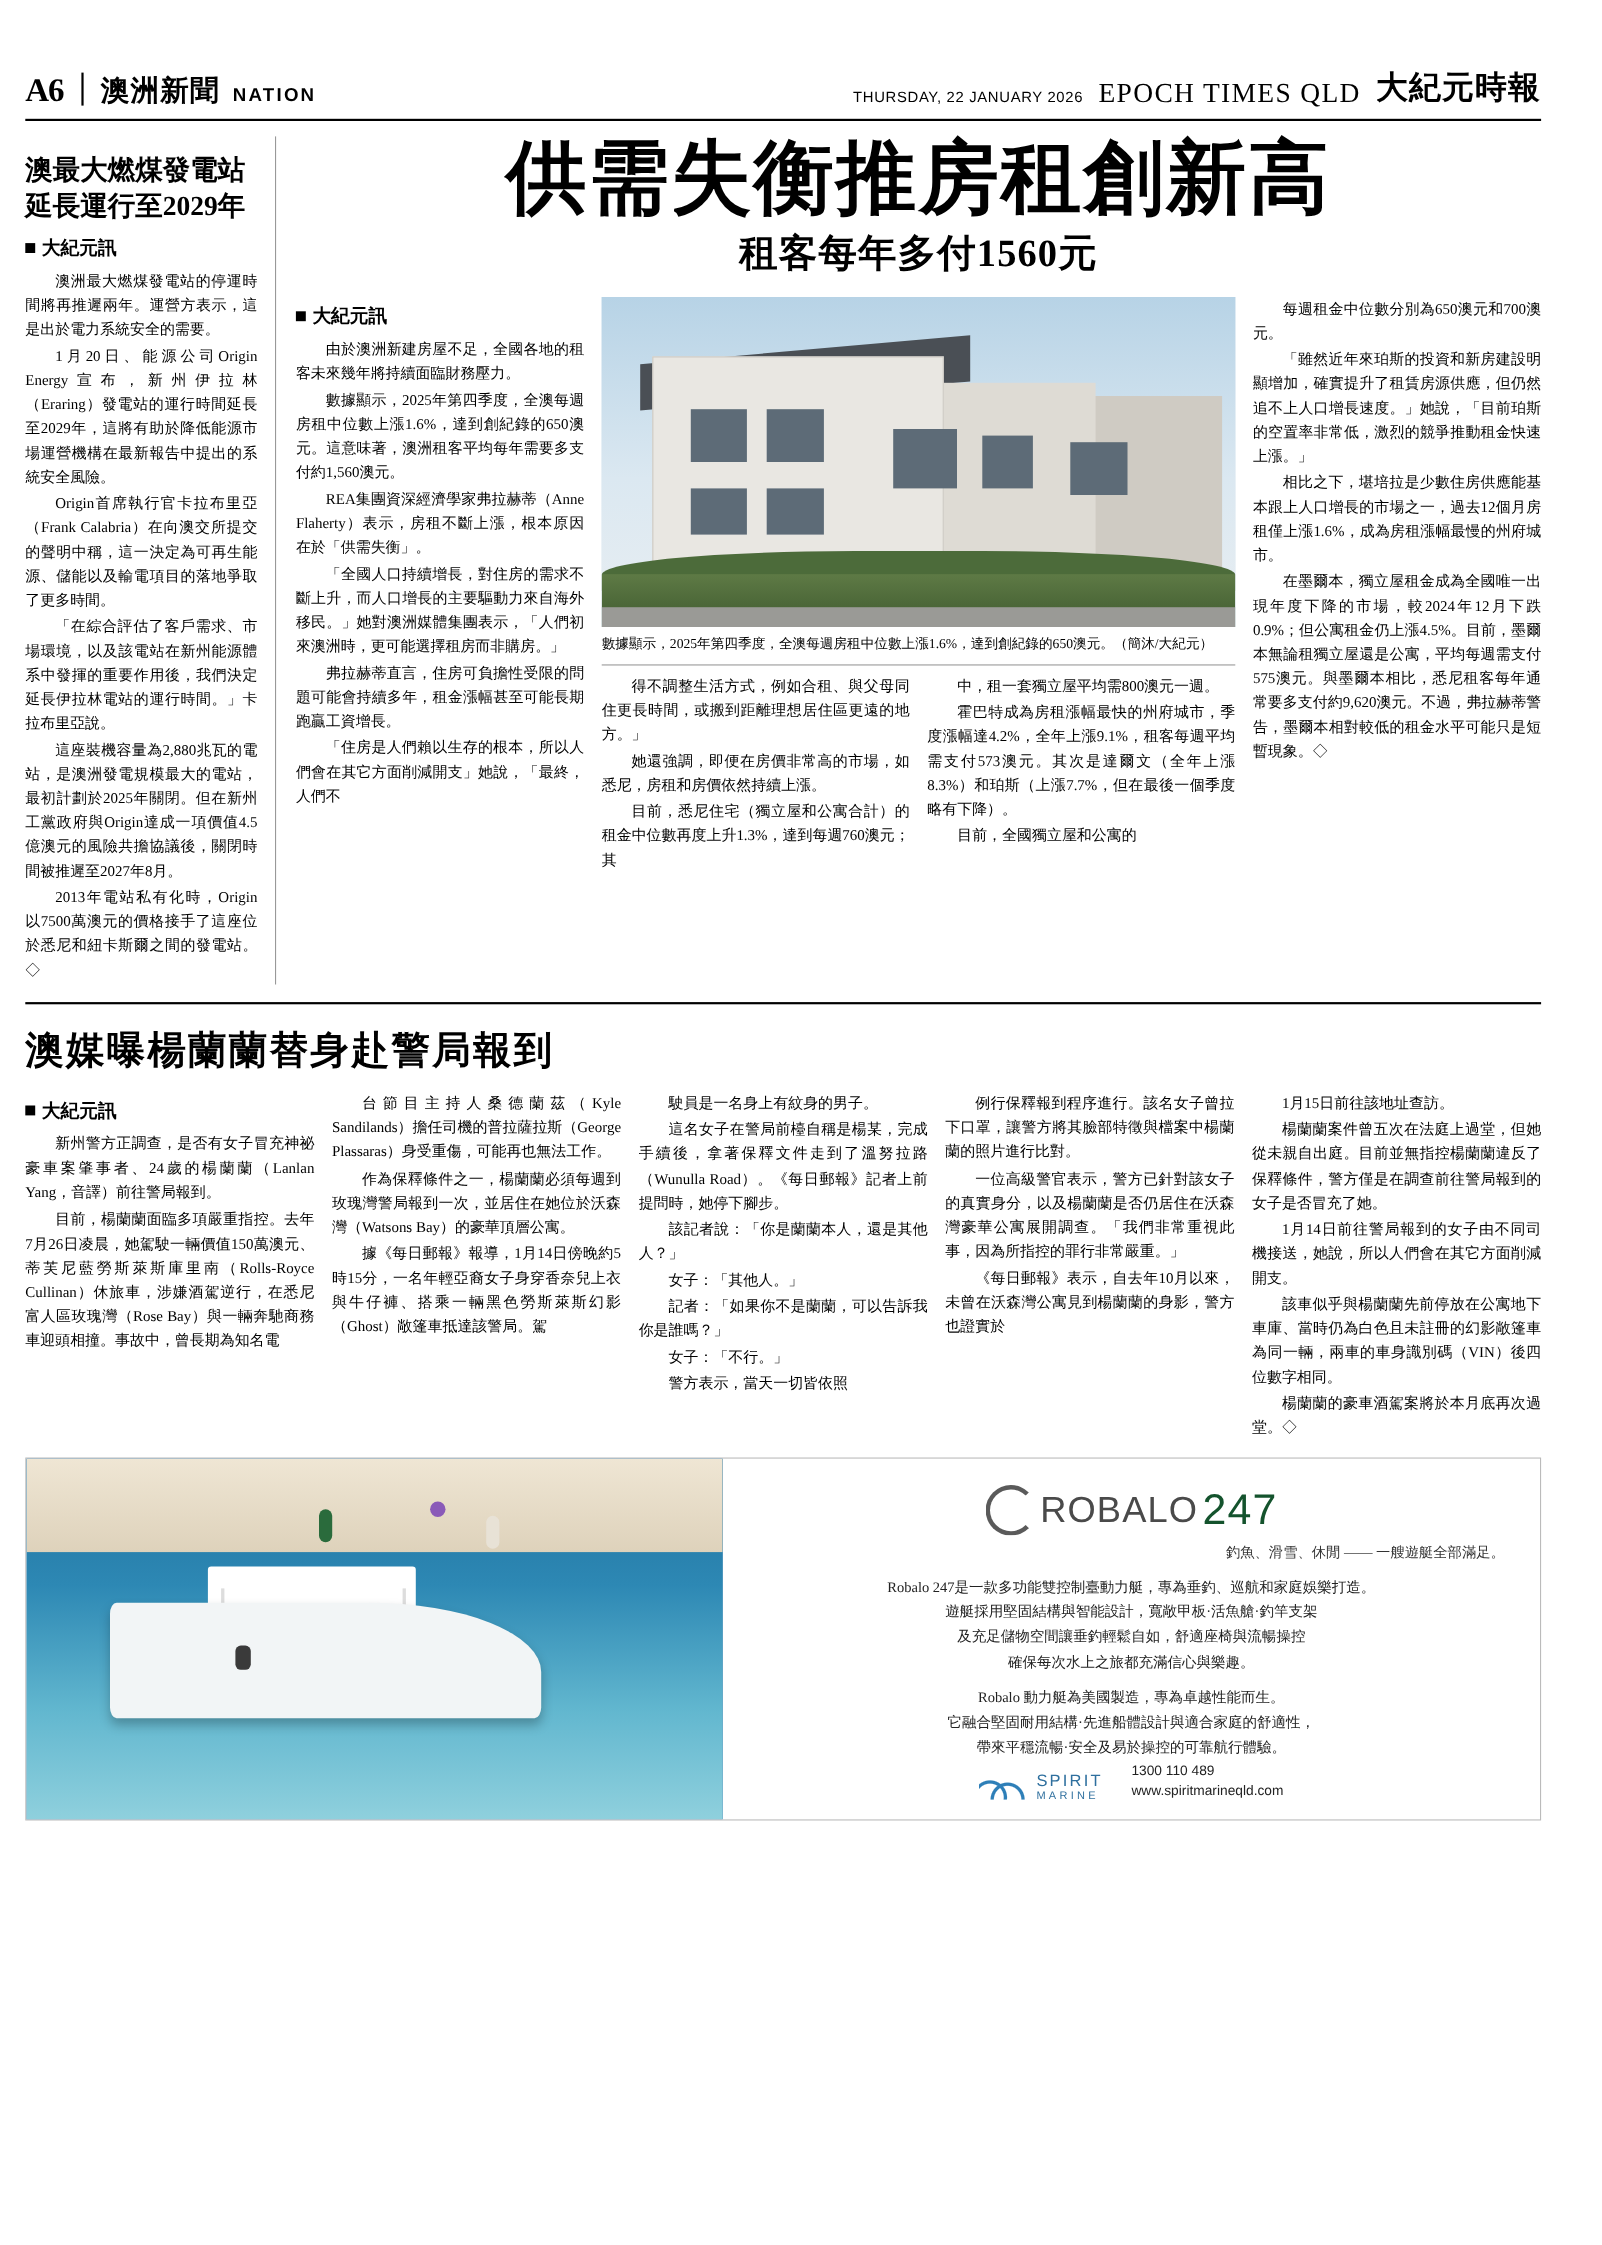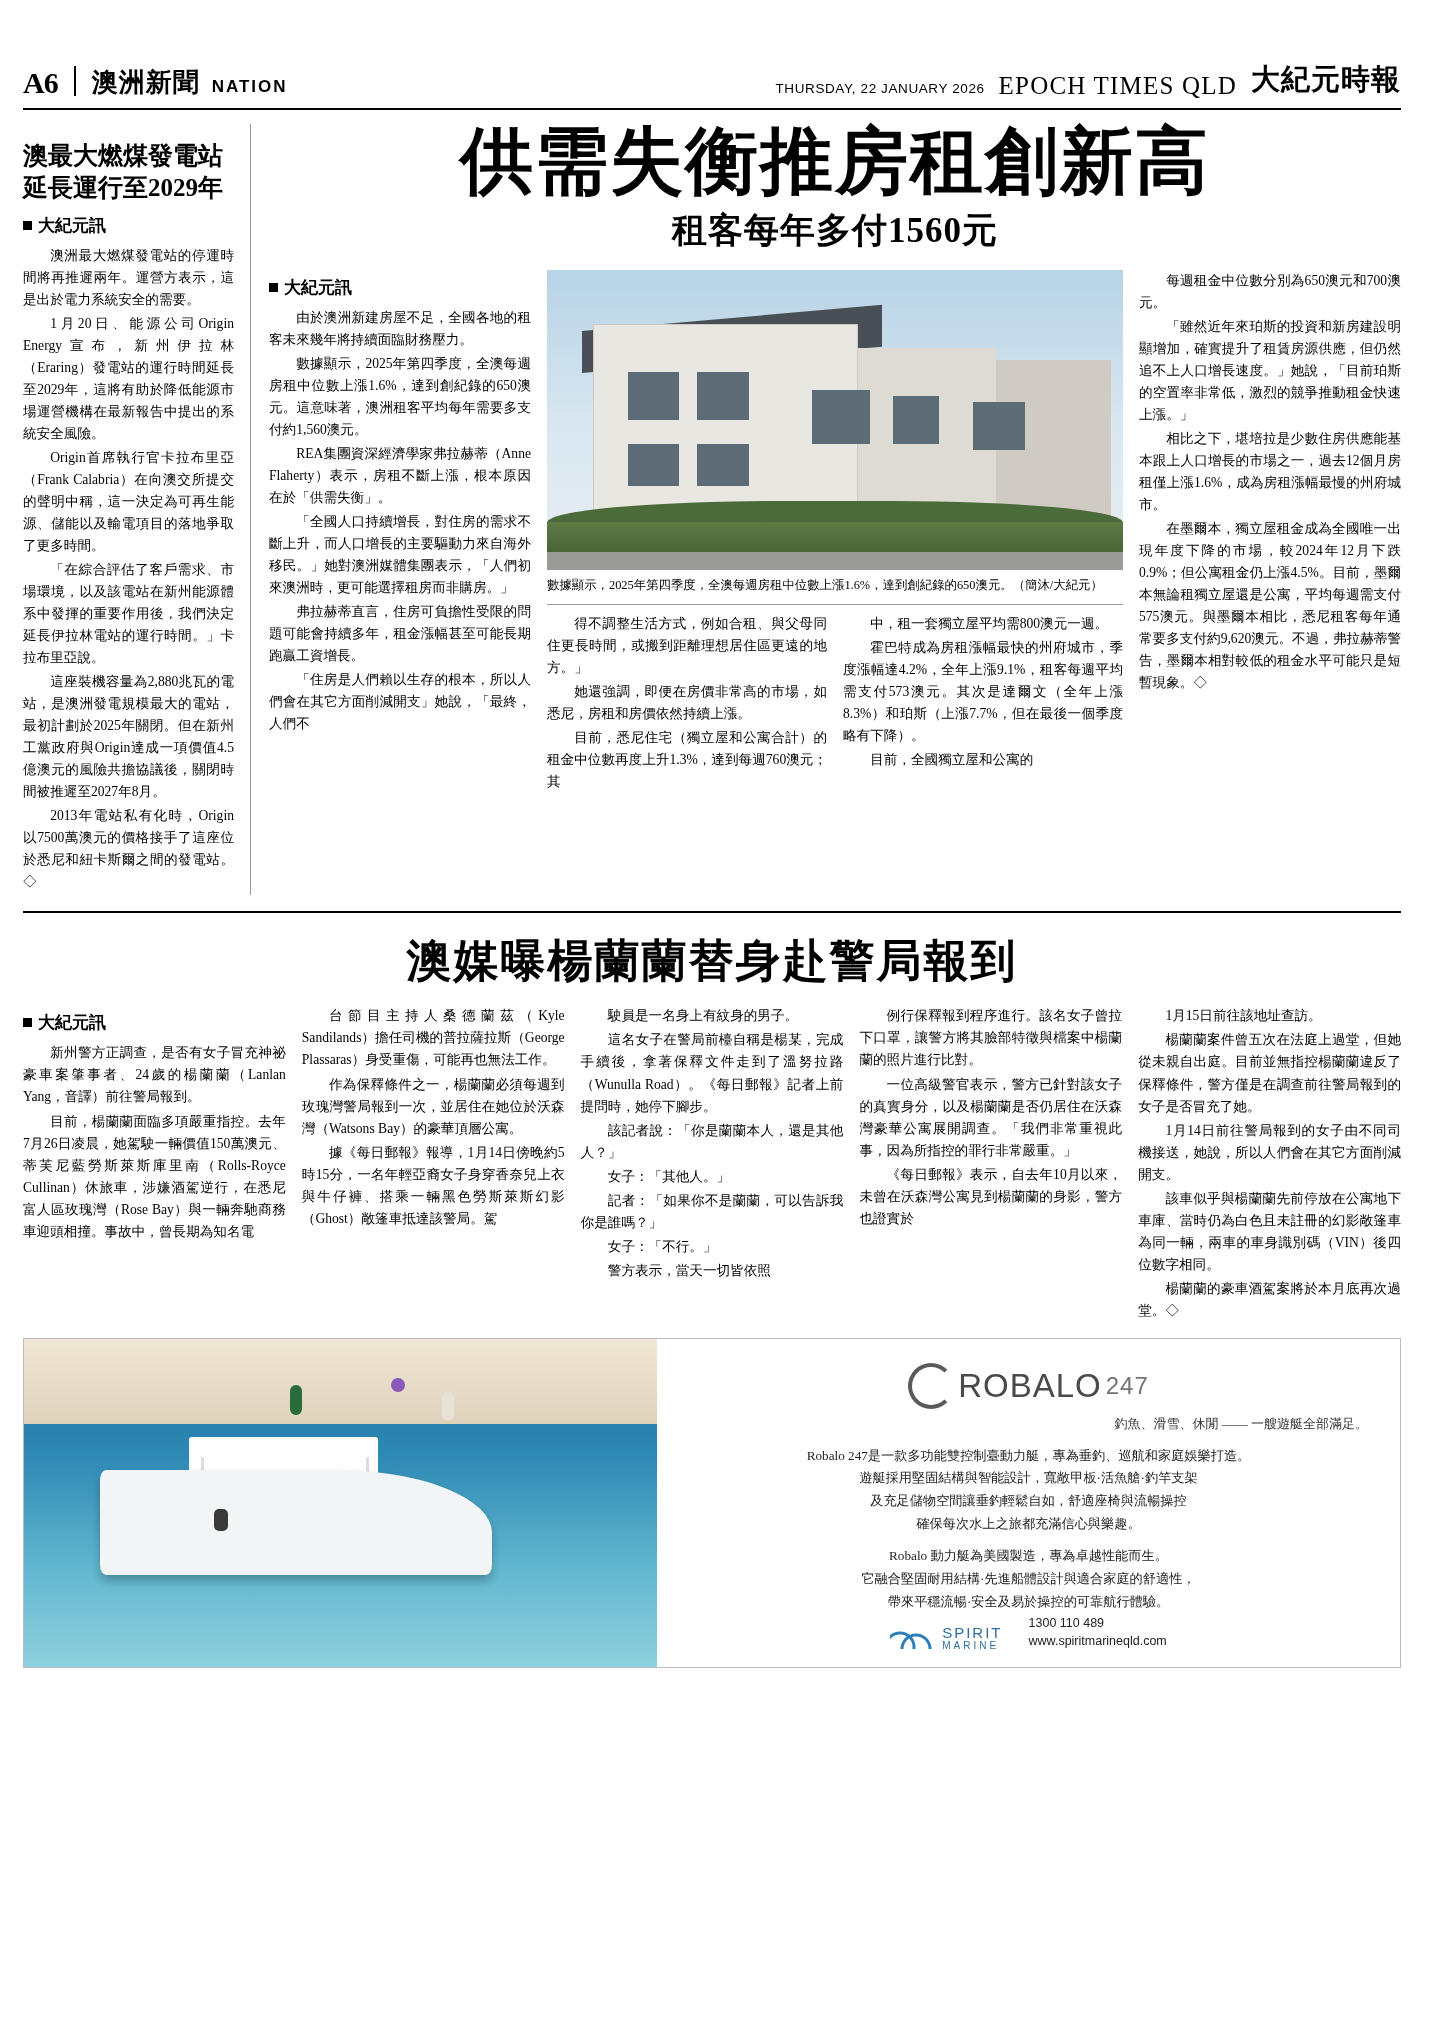--- a/index.html
+++ b/index.html
@@ -89,22 +89,22 @@
 
   .caption {
     font-size:12.4px; line-height:1.5; margin-top:6px; text-align:justify;
   }
 
   .sep-line { border-top:1px solid #999; margin:10px 0 0 0; }
 
   
   .story2 { margin-top:16px; border-top:2.5px solid #000; padding-top:14px; }
   .story2 h2 {
-    font-size:45px; font-weight:bold; letter-spacing:2px;
-    text-align:center; margin:4px 0 14px 0;
+    font-size:35px; font-weight:bold; letter-spacing:2px;
+    margin:4px 0 14px 0;
   }
   .s2cols { display:flex; gap:16px; }
   .s2c { flex:1; }
 
   
   .ad {
     margin-top:14px; border:1px solid #bbb; display:flex; height:330px; overflow:hidden;
   }
   .ad-photo { width:46%; position:relative; background:#2f7fb0; overflow:hidden; }
   .ad-photo .sea { position:absolute; inset:0; background:linear-gradient(#1f6f9c 0%, #2d88b4 35%, #62b7cf 70%, #8fd0dd 100%); }
@@ -113,21 +113,21 @@
   .ad-photo .canopy { position:absolute; left:26%; top:30%; width:30%; height:12%; background:#fff; border-radius:3px; }
   .ad-photo .post { position:absolute; background:#ddd; width:3px; height:36px; }
   .ad-photo .person { position:absolute; border-radius:50%; }
   .ad-text { flex:1; padding:18px 22px; display:flex; flex-direction:column; align-items:center; }
   .ad-brand { display:flex; align-items:center; gap:4px; margin-top:6px; }
   .ad-brand .ring {
     width:46px; height:46px; border:4px solid #5a5a5a; border-radius:50%;
     border-right-color:transparent;
   }
   .ad-brand .word { font-size:33px; letter-spacing:1px; font-family:"Liberation Sans",sans-serif; color:#4a4a4a; }
-  .ad-brand .num { font-size:24px; letter-spacing:1px; font-family:"Liberation Sans",sans-serif; color:#737373; }
+  .ad-brand .num { font-size:39px; letter-spacing:1px; font-family:"Liberation Sans",sans-serif; color:#14532d; }
   .ad-tag { font-size:13px; margin-top:6px; color:#333; align-self:flex-end; margin-right:10px; }
   .ad-body { font-size:13.2px; line-height:1.72; text-align:center; margin-top:12px; color:#222; }
   .ad-body p { margin:0; }
   .ad-foot { margin-top:auto; display:flex; align-items:flex-end; gap:26px; width:100%; justify-content:center; }
   .spirit { display:flex; align-items:center; gap:6px; }
   .spirit .wave { width:46px; height:22px; background:
       radial-gradient(circle at 10px 20px, transparent 12px, #2e7fb8 13px 15px, transparent 16px),
       radial-gradient(circle at 26px 22px, transparent 12px, #2e7fb8 13px 15px, transparent 16px);
   }
   .spirit .stxt { font-size:15px; letter-spacing:2px; color:#2e6f9e; line-height:1.05; font-family:"Liberation Sans",sans-serif;}

